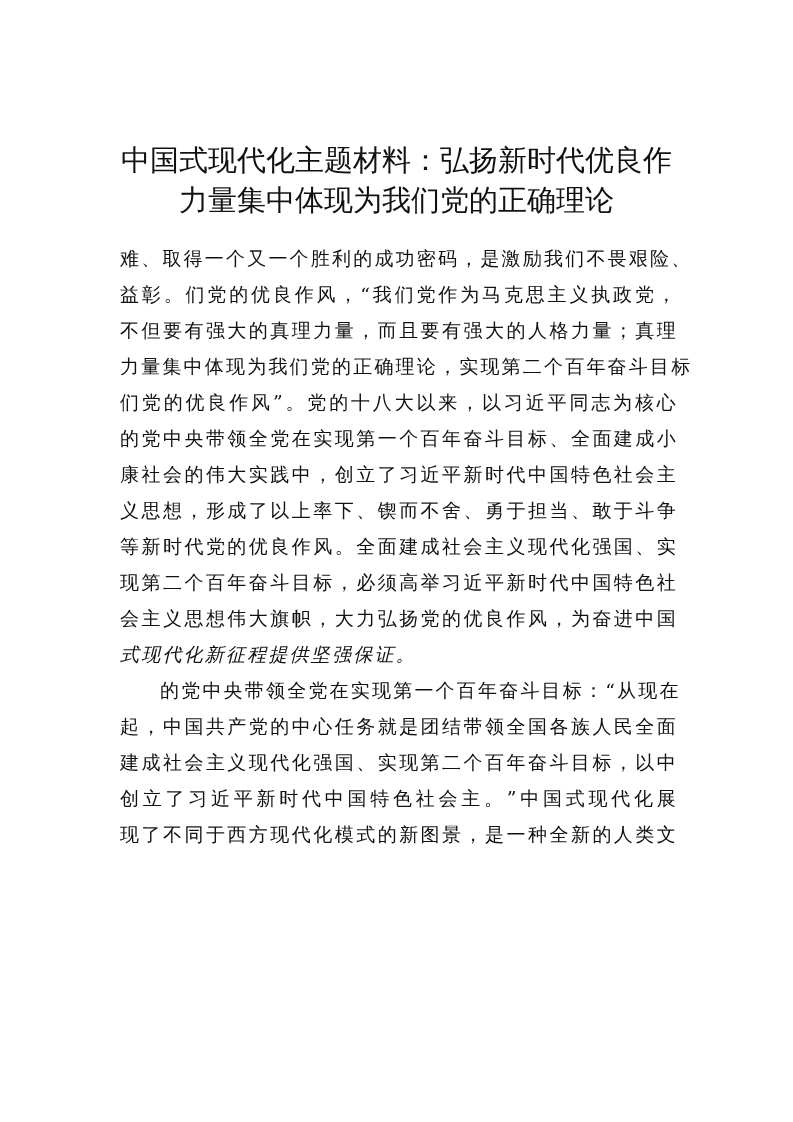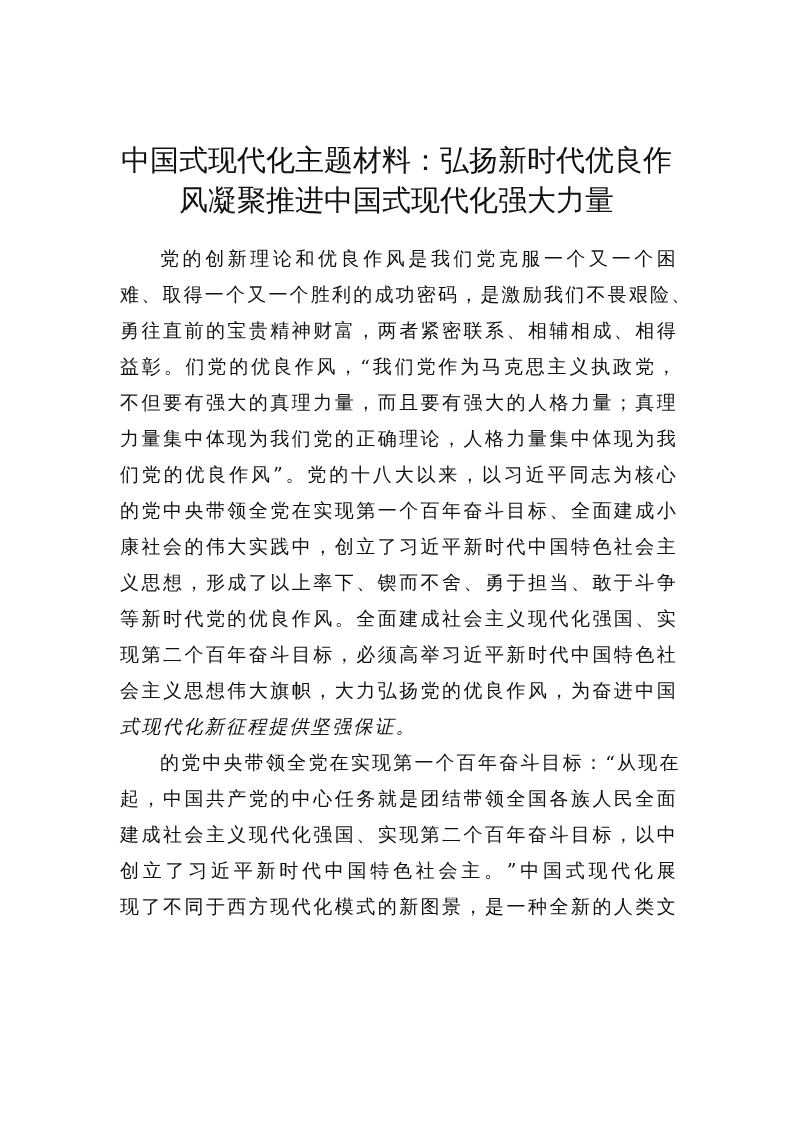--- a/index.html
+++ b/index.html
@@ -12,31 +12,29 @@
   .line { height:36px; line-height:36px; font-size:19px; white-space:nowrap;
           letter-spacing:2.2px; text-align:justify; text-align-last:justify; }
   .line.last { text-align-last:left;font-style:italic; }
   .line.indent { padding-left:40px; }
 </style>
 </head>
 <body>
 
 <div class="title">
   <div>中国式现代化主题材料：弘扬新时代优良作</div>
-  <div>风凝聚推进中国式现代化强大力量</div>
+  <div>力量集中体现为我们党的正确理论</div>
 </div>
 
 <div class="body">
   <div>
-    <div class="line indent">党的创新理论和优良作风是我们党克服一个又一个困</div>
     <div class="line">难、取得一个又一个胜利的成功密码，是激励我们不畏艰险、</div>
-    <div class="line">勇往直前的宝贵精神财富，两者紧密联系、相辅相成、相得</div>
     <div class="line">益彰。们党的优良作风，“我们党作为马克思主义执政党，</div>
     <div class="line">不但要有强大的真理力量，而且要有强大的人格力量；真理</div>
-    <div class="line">力量集中体现为我们党的正确理论，人格力量集中体现为我</div>
+    <div class="line">力量集中体现为我们党的正确理论，实现第二个百年奋斗目标</div>
     <div class="line">们党的优良作风”。党的十八大以来，以习近平同志为核心</div>
     <div class="line">的党中央带领全党在实现第一个百年奋斗目标、全面建成小</div>
     <div class="line">康社会的伟大实践中，创立了习近平新时代中国特色社会主</div>
     <div class="line">义思想，形成了以上率下、锲而不舍、勇于担当、敢于斗争</div>
     <div class="line">等新时代党的优良作风。全面建成社会主义现代化强国、实</div>
     <div class="line">现第二个百年奋斗目标，必须高举习近平新时代中国特色社</div>
     <div class="line">会主义思想伟大旗帜，大力弘扬党的优良作风，为奋进中国</div>
     <div class="line last">式现代化新征程提供坚强保证。</div>
   </div>
   <div>

